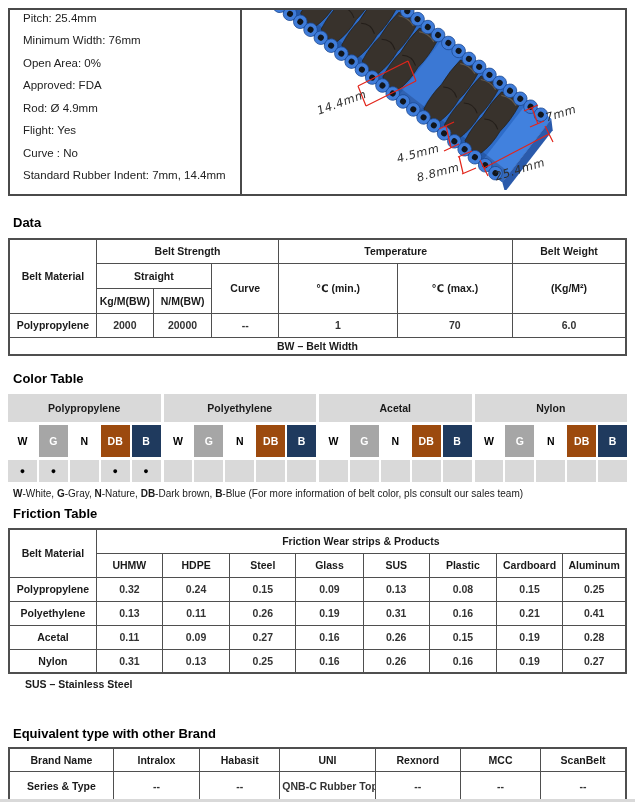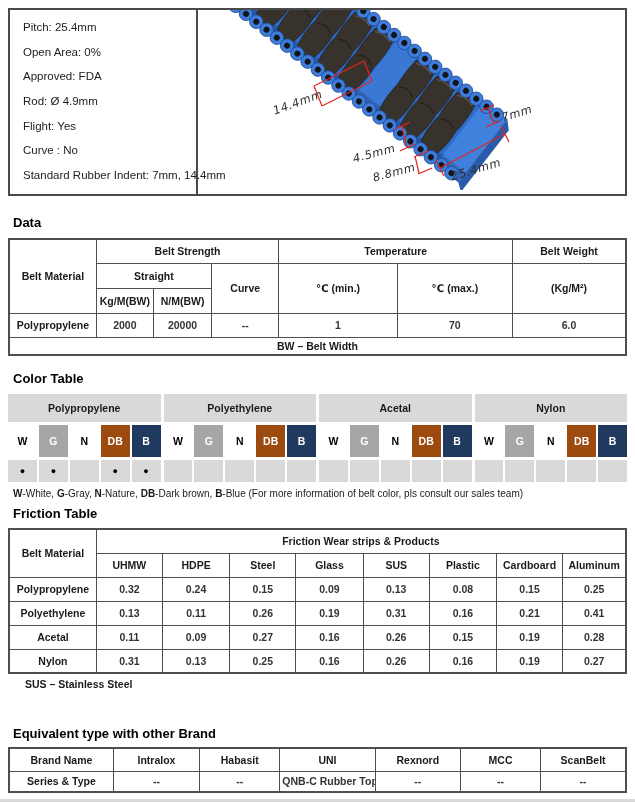--- a/index.html
+++ b/index.html
@@ -1,22 +1,22 @@
 <!DOCTYPE html>
 <html><head>
 <meta charset="utf-8">
 <style>
   html,body{margin:0;padding:0;background:#fff;}
   #page{position:relative;width:635px;height:803px;background:#fff;
         font-family:"Liberation Sans","DejaVu Sans",sans-serif;color:#1a1a1a;overflow:hidden;}
   
   #specbox{position:absolute;left:8px;top:8px;width:615px;height:184px;border:2px solid #4a4a4a;display:flex;}
-  #speclist{width:188px;border-right:2px solid #4a4a4a;box-sizing:border-box;
+  #speclist{width:232px;border-right:2px solid #4a4a4a;box-sizing:border-box;
             display:flex;flex-direction:column;justify-content:space-between;
-            padding:11px 6px 13px 13px;}
+            padding:2px 6px 13px 13px;}
   .spec-item{font-size:11.5px;color:#222;white-space:nowrap;}
   #beltwrap{flex:1;position:relative;overflow:hidden;}
   #beltwrap svg{display:block;}
   .dimlabel{font-family:"DejaVu Sans","Liberation Sans",sans-serif;font-style:italic;
             font-size:11.5px;fill:#2e2e2e;letter-spacing:.6px;text-anchor:middle;}
   
   .heading{position:absolute;left:13px;font-size:13px;font-weight:bold;color:#000;}
   .notetext{position:absolute;left:13px;font-size:10px;color:#1a1a1a;}
   .notetext b{font-weight:bold;}
   
@@ -43,20 +43,21 @@
   #bottomline{position:absolute;left:0;top:799px;width:635px;height:3px;background:#d9d9d9;}
 </style>
 </head>
 <body>
 
 <div id="page">
 
   <div id="specbox">
     <div id="speclist">
       <div class="spec-item">Pitch: 25.4mm</div>
+      <div class="spec-item">Minimum Width: 76mm</div>
       <div class="spec-item">Open Area: 0%</div>
       <div class="spec-item">Approved: FDA</div>
       <div class="spec-item">Rod: Ø 4.9mm</div>
       <div class="spec-item">Flight: Yes</div>
       <div class="spec-item">Curve : No</div>
       <div class="spec-item">Standard Rubber Indent: 7mm, 14.4mm</div>
     </div>
     <div id="beltwrap">
       <svg id="beltsvg" width="389" height="180" viewBox="0 0 389 180">
         <g id="beltgroup" transform="translate(134,-32) rotate(37.8)">
@@ -410,21 +411,21 @@
     <tbody>
         <tr style="height:23px">
       <td class="hd">Brand Name</td>
       <td class="hd">Intralox</td>
       <td class="hd">Habasit</td>
       <td class="hd">UNI</td>
       <td class="hd">Rexnord</td>
       <td class="hd">MCC</td>
       <td class="hd">ScanBelt</td>
     </tr>
-    <tr style="height:21px">
+    <tr style="height:30px">
       <td class="hd">Series &amp; Type</td>
       <td class="val">--</td>
       <td class="val">--</td>
       <td class="val">QNB-C Rubber Top</td>
       <td class="val">--</td>
       <td class="val">--</td>
       <td class="val">--</td>
     </tr>
   </tbody>
     </table>

